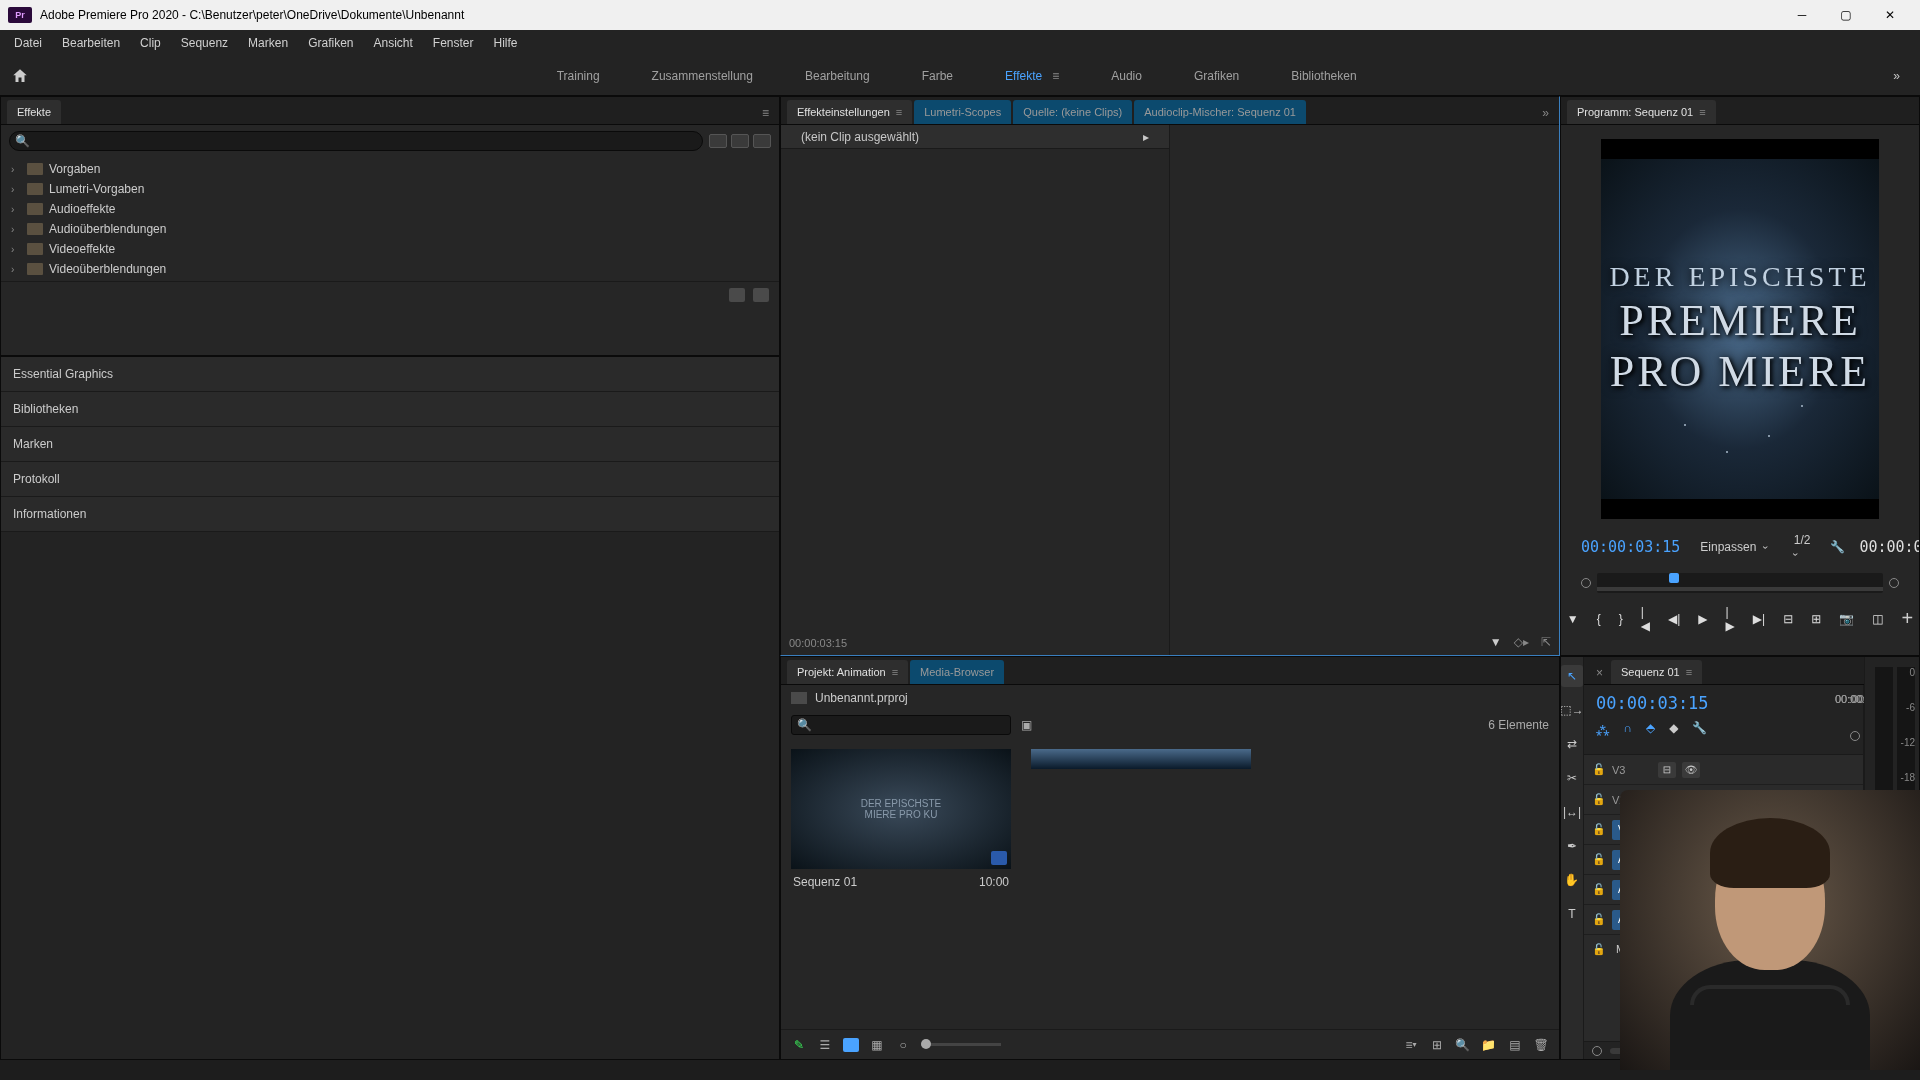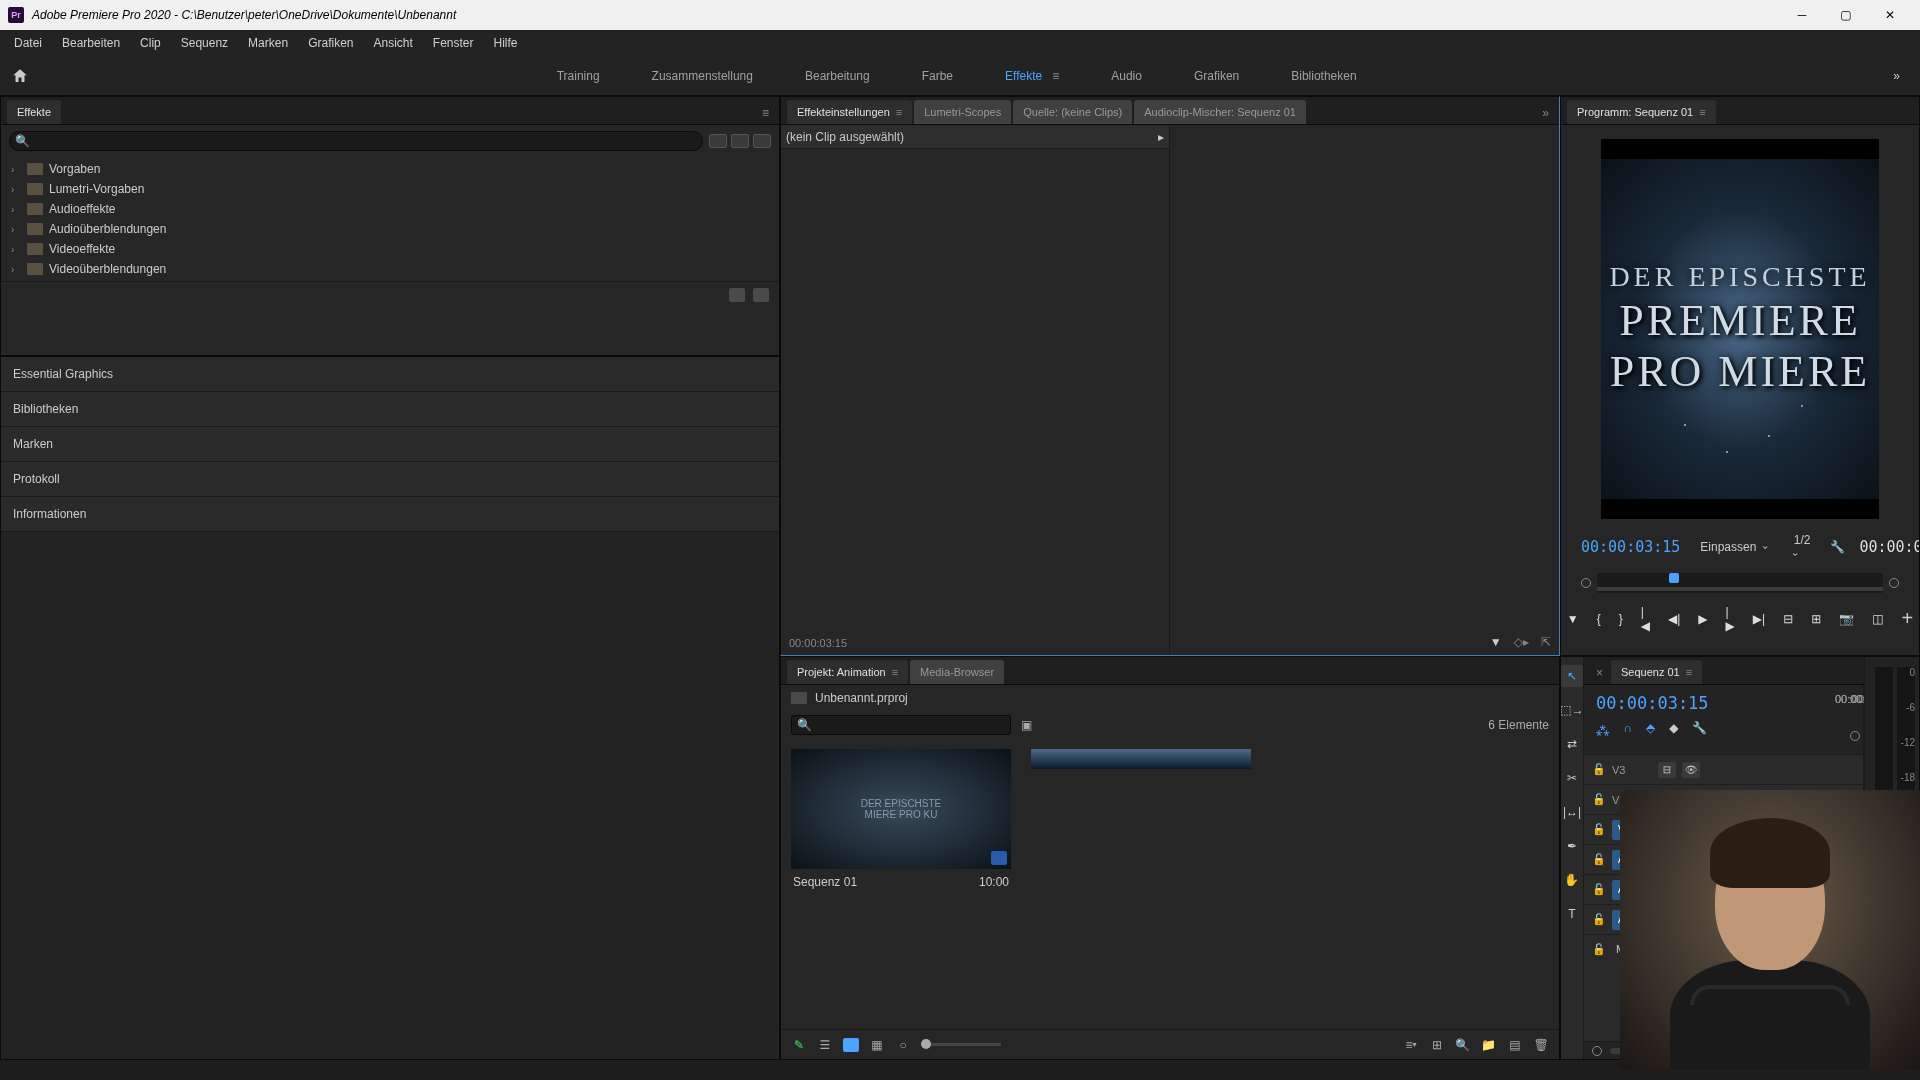--- a/index.html
+++ b/index.html
@@ -1,21 +1,21 @@
 <!DOCTYPE html>
 <html><head>
 <meta charset="utf-8">
 <style>
 * { margin:0; padding:0; box-sizing:border-box; font-family:"Segoe UI",Arial,sans-serif; user-select:none; }
 body { background:#1d1d1d; color:#c8c8c8; font-size:12px; overflow:hidden; width:1920px; height:1080px; }
 
 
 .titlebar { height:30px; background:#f0f0f0; color:#000; display:flex; align-items:center; padding:0 8px; }
-.titlebar .pr-icon { width:16px; height:16px; background:#2a0a3a; border-radius:2px; margin-right:8px; display:flex; align-items:center; justify-content:center; color:#e09cff; font-size:9px; font-weight:bold; }
-.titlebar .title-text { flex:1; font-size:12px;font-style:italic; }
+.titlebar .pr-icon { width:24px; height:16px; background:#2a0a3a; border-radius:2px; margin-right:8px; display:flex; align-items:center; justify-content:center; color:#e09cff; font-size:9px; font-weight:bold; }
+.titlebar .title-text { flex:1; font-size:12px; }
 .titlebar .win-btn { width:44px; height:30px; display:flex; align-items:center; justify-content:center; cursor:pointer; }
 
 
 .menubar { height:26px; background:#232323; display:flex; align-items:center; padding:0 4px; }
 .menubar .menu-item { padding:4px 10px; cursor:pointer; font-size:12px; color:#d0d0d0; }
 
 
 .workspace-bar { height:40px; background:#232323; display:flex; align-items:center; border-bottom:1px solid #0a0a0a; }
 .workspace-bar .home { width:40px; height:40px; display:flex; align-items:center; justify-content:center; cursor:pointer; }
 .workspace-tabs { flex:1; display:flex; justify-content:center; gap:40px; }
@@ -23,28 +23,28 @@
 .workspace-tabs .ws-tab.active { color:#4aa3ff; }
 .workspace-tabs .ws-tab .burger { margin-left:10px; color:#888; }
 .ws-overflow { padding:8px 20px; cursor:pointer; }
 
 
 .main { display:grid; grid-template-columns:780px 780px 360px; grid-template-rows:560px 404px; height:984px; }
 
 
 .panel { background:#232323; border:1px solid #0a0a0a; display:flex; flex-direction:column; }
 .panel-tabs { height:28px; display:flex; align-items:flex-end; background:#1f1f1f; padding:0 6px; gap:2px; border-bottom:1px solid #0a0a0a; }
-.ptab { padding:6px 10px; font-size:11px; color:#999; cursor:pointer; background:#404040; border-top-left-radius:3px; border-top-right-radius:3px; }
+.ptab { padding:6px 10px; font-size:11px; color:#999; cursor:pointer; background:#0c4a6e; border-top-left-radius:3px; border-top-right-radius:3px; }
 .ptab.active { background:#2e2e2e; color:#e0e0e0; }
 .ptab .opts { margin-left:6px; color:#888; }
 .panel-body { flex:1; background:#262626; position:relative; overflow:hidden; }
 
 
 .left-top { border-right:1px solid #3a7fbf; border-bottom:1px solid #3a7fbf; }
-.ec-row { height:24px; display:flex; align-items:center; padding:0 5px; background:#2e2e2e; justify-content:space-between; border-bottom:1px solid #1a1a1a; }
+.ec-row { height:24px; display:flex; align-items:center; padding:0 20px; background:#2e2e2e; justify-content:space-between; border-bottom:1px solid #1a1a1a; }
 .ec-half { width:50%; height:100%; border-right:1px solid #1a1a1a; float:left; }
 .ec-status { position:absolute; bottom:6px; left:8px; color:#888; font-size:11px; }
 .ec-tools { position:absolute; bottom:6px; right:8px; display:flex; gap:12px; }
 
 
 .program { }
 .viewer { background:#000; margin:14px 40px 8px 40px; height:380px; display:flex; align-items:center; justify-content:center; position:relative; overflow:hidden; }
 .viewer-bg { position:absolute; inset:20px 0; background:radial-gradient(ellipse at center, #4a6a8a 0%, #1a2838 50%, #0a1218 100%); }
 .viewer-title1 { position:relative; font-family:"Times New Roman",serif; color:#c0d0e0; font-size:28px; letter-spacing:4px; text-shadow:0 0 10px #000; font-weight:400; }
 .viewer-title2 { position:relative; font-family:"Times New Roman",serif; color:#d0dae5; font-size:44px; letter-spacing:3px; text-shadow:0 0 12px #000, 2px 2px 4px #000; font-weight:500; margin-top:2px; }

